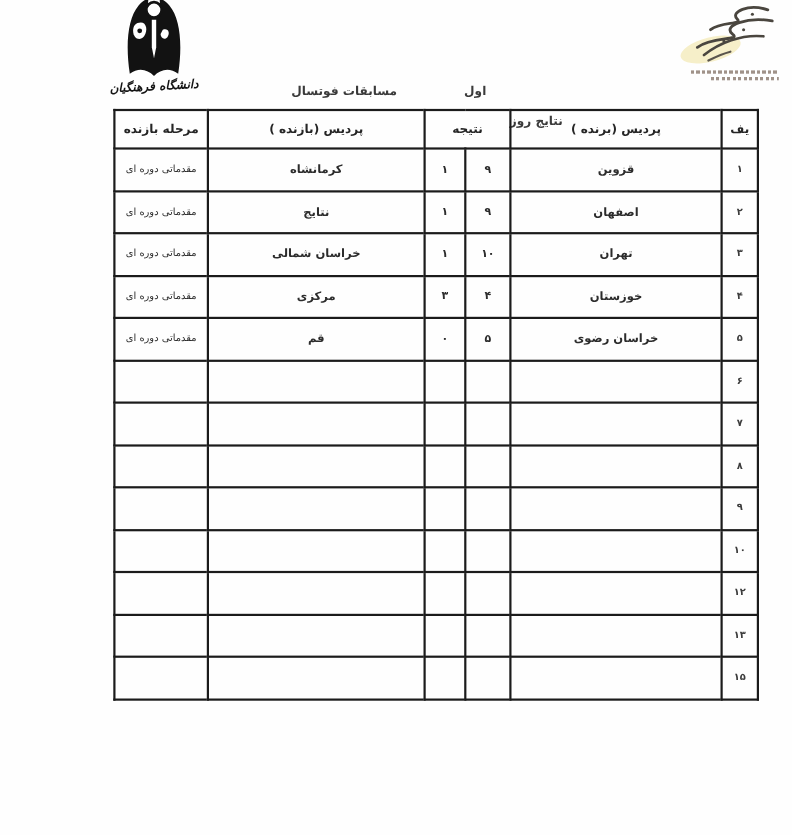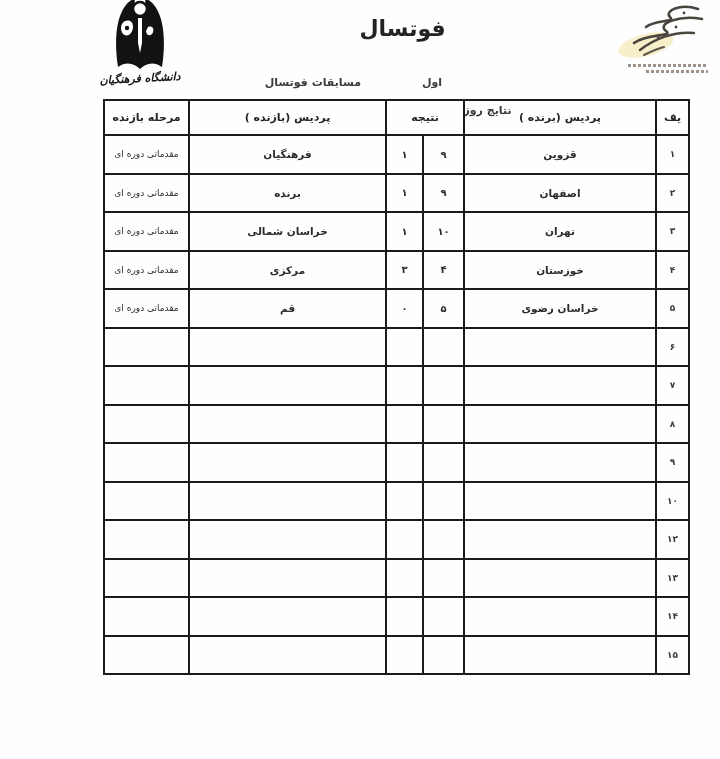--- a/index.html
+++ b/index.html
@@ -68,21 +68,20 @@
         <circle cx="32" cy="12" r="7" fill="#ffffff" stroke="#121212" stroke-width="2.5"></circle>
         <path d="M30,21 L34,21 L34,46 L32,56 L30,46 Z" fill="#ffffff"></path>
         <path d="M17,24 C25,21 27,30 23,36 C19,41 13,38 13,31 C13,27 15,25 17,24 Z" fill="#ffffff"></path>
         <circle cx="19" cy="31" r="2.2" fill="#121212"></circle>
         <path d="M40,30 C45,28 47,33 44,37 C41,40 38,37 38,34 Z" fill="#ffffff"></path>
       </svg>
     </span>
     <div class="uni-caption">دانشگاه فرهنگیان</div>
   </div>
 
-  <div class="title">فوتسال</div>
 
   <div class="oly-logo">
     <span>
       <svg width="106" height="58" viewBox="0 0 106 58" xmlns="http://www.w3.org/2000/svg">
         <ellipse cx="40" cy="42" rx="28" ry="11" fill="#f6efc9" transform="rotate(-14 40 42)"></ellipse>
         <path d="M92,6 C74,0 58,8 64,14 C70,20 50,16 40,24" fill="none" stroke="#4a463f" stroke-width="2.6" stroke-linecap="round"></path>
         <path d="M96,16 C74,12 50,20 60,28 C68,34 42,30 28,40" fill="none" stroke="#4a463f" stroke-width="2.6" stroke-linecap="round"></path>
         <path d="M88,30 C68,28 48,36 34,47" fill="none" stroke="#4a463f" stroke-width="2.4" stroke-linecap="round"></path>
         <path d="M58,44 C50,46 42,50 38,52" fill="none" stroke="#5a554d" stroke-width="2" stroke-linecap="round"></path>
         <circle cx="78" cy="10" r="1.4" fill="#4a463f"></circle>
@@ -115,29 +114,29 @@
         <th>پردیس (بازنده )</th>
         <th>مرحله بازنده</th>
       </tr>
     </thead>
     <tbody>
       <tr>
         <td class="c-no">۱</td>
         <td class="c-city">قزوین</td>
         <td class="c-score">۹</td>
         <td class="c-score">۱</td>
-        <td class="c-city">فرهنگیان</td>
+        <td class="c-city">کرمانشاه</td>
         <td class="c-stage">مقدماتی دوره ای</td>
       </tr>
       <tr>
         <td class="c-no">۲</td>
         <td class="c-city">اصفهان</td>
         <td class="c-score">۹</td>
         <td class="c-score">۱</td>
-        <td class="c-city">برنده</td>
+        <td class="c-city">نتایج</td>
         <td class="c-stage">مقدماتی دوره ای</td>
       </tr>
       <tr>
         <td class="c-no">۳</td>
         <td class="c-city">تهران</td>
         <td class="c-score">۱۰</td>
         <td class="c-score">۱</td>
         <td class="c-city">خراسان شمالی</td>
         <td class="c-stage">مقدماتی دوره ای</td>
       </tr>
@@ -207,28 +206,20 @@
       </tr>
       <tr>
         <td class="c-no">۱۳</td>
         <td class="c-city"></td>
         <td class="c-score"></td>
         <td class="c-score"></td>
         <td class="c-city"></td>
         <td class="c-stage"></td>
       </tr>
       <tr>
-        <td class="c-no">۱۴</td>
-        <td class="c-city"></td>
-        <td class="c-score"></td>
-        <td class="c-score"></td>
-        <td class="c-city"></td>
-        <td class="c-stage"></td>
-      </tr>
-      <tr>
         <td class="c-no">۱۵</td>
         <td class="c-city"></td>
         <td class="c-score"></td>
         <td class="c-score"></td>
         <td class="c-city"></td>
         <td class="c-stage"></td>
       </tr>
     </tbody>
   </table>
 </div>

